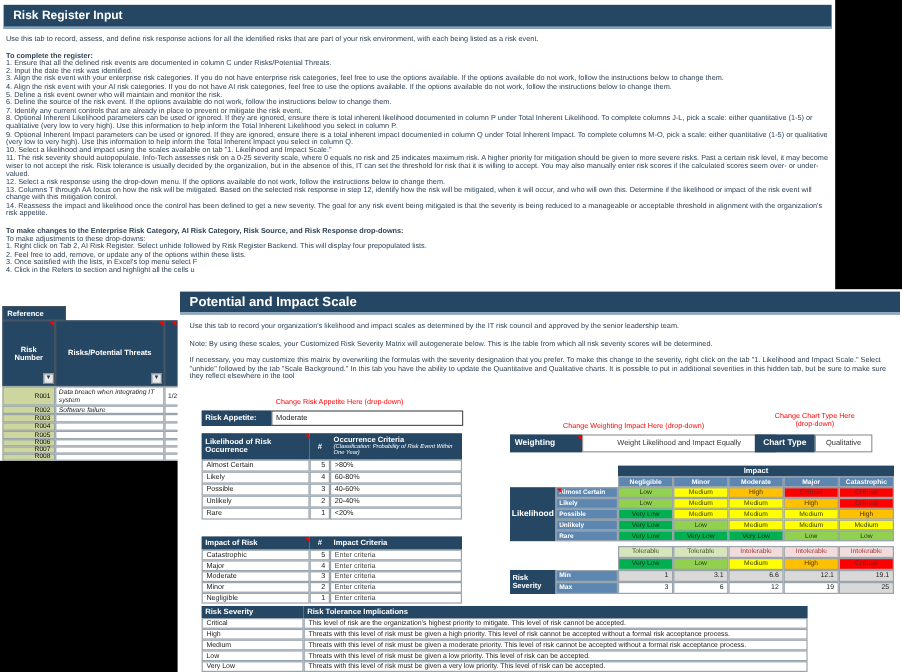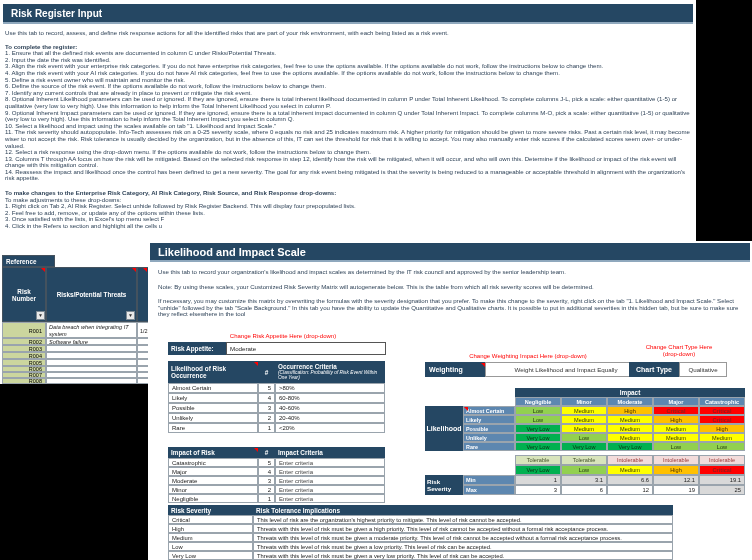--- a/index.html
+++ b/index.html
@@ -110,21 +110,21 @@
     <div class="abs olive cell num" style="left:2px;top:372px;width:44px;height:6px;font-size:5.5px;line-height:5px;">R007</div>
     <div class="abs cell" style="left:46px;top:372px;width:91px;height:6px;"></div>
     <div class="abs cell" style="left:137px;top:372px;width:60px;height:6px;"></div>
 
     <div class="abs olive cell num" style="left:2px;top:378px;width:44px;height:6px;font-size:5.5px;line-height:5px;">R008</div>
     <div class="abs cell" style="left:46px;top:378px;width:91px;height:6px;"></div>
     <div class="abs cell" style="left:137px;top:378px;width:60px;height:6px;"></div>
   </div>
 
   <div class="win" id="win2" style="left:148px;top:241px;width:604px;height:319px;z-index:5;">
-    <div class="abs banner" style="left:2px;top:2px;width:600px;height:19px;font-size:11px;">Likelihood and Impact Scale</div>
+    <div class="abs banner" style="left:2px;top:2px;width:600px;height:19px;font-size:11px;">Potential and Impact Scale</div>
 
     <div class="abs smalltext" style="left:10px;top:28px;width:588px;">Use this tab to record your organization's likelihood and impact scales as determined by the IT risk council and approved by the senior leadership team.</div>
     <div class="abs smalltext" style="left:10px;top:43px;width:588px;">Note: By using these scales, your Customized Risk Severity Matrix will autogenerate below. This is the table from which all risk severity scores will be determined.</div>
     <div class="abs smalltext" style="left:10px;top:57px;width:588px;">If necessary, you may customize this matrix by overwriting the formulas with the severity designation that you prefer. To make this change to the severity, right click on the tab "1. Likelihood and Impact Scale." Select "unhide" followed by the tab "Scale Background." In this tab you have the ability to update the Quantitative and Qualitative charts. It is possible to put in additional severities in this hidden tab, but be sure to make sure they reflect elsewhere in the tool</div>
 
     <div class="abs hintred" style="left:30px;top:92px;width:210px;">Change Risk Appetite Here (drop-down)</div>
     <div class="abs navy fxl b" style="left:20px;top:101px;width:58px;height:13px;font-size:6.4px;padding-left:3px;">Risk Appetite:</div>
     <div class="abs fxl" style="left:78px;top:101px;width:160px;height:13px;border:1px solid #555;font-size:6.2px;padding-left:3px;color:#222;">Moderate</div>
 
     <div class="abs navy fxl b" style="left:20px;top:120px;width:90px;height:22px;font-size:6.4px;padding-left:3px;line-height:7px;">Likelihood of Risk Occurrence</div>

